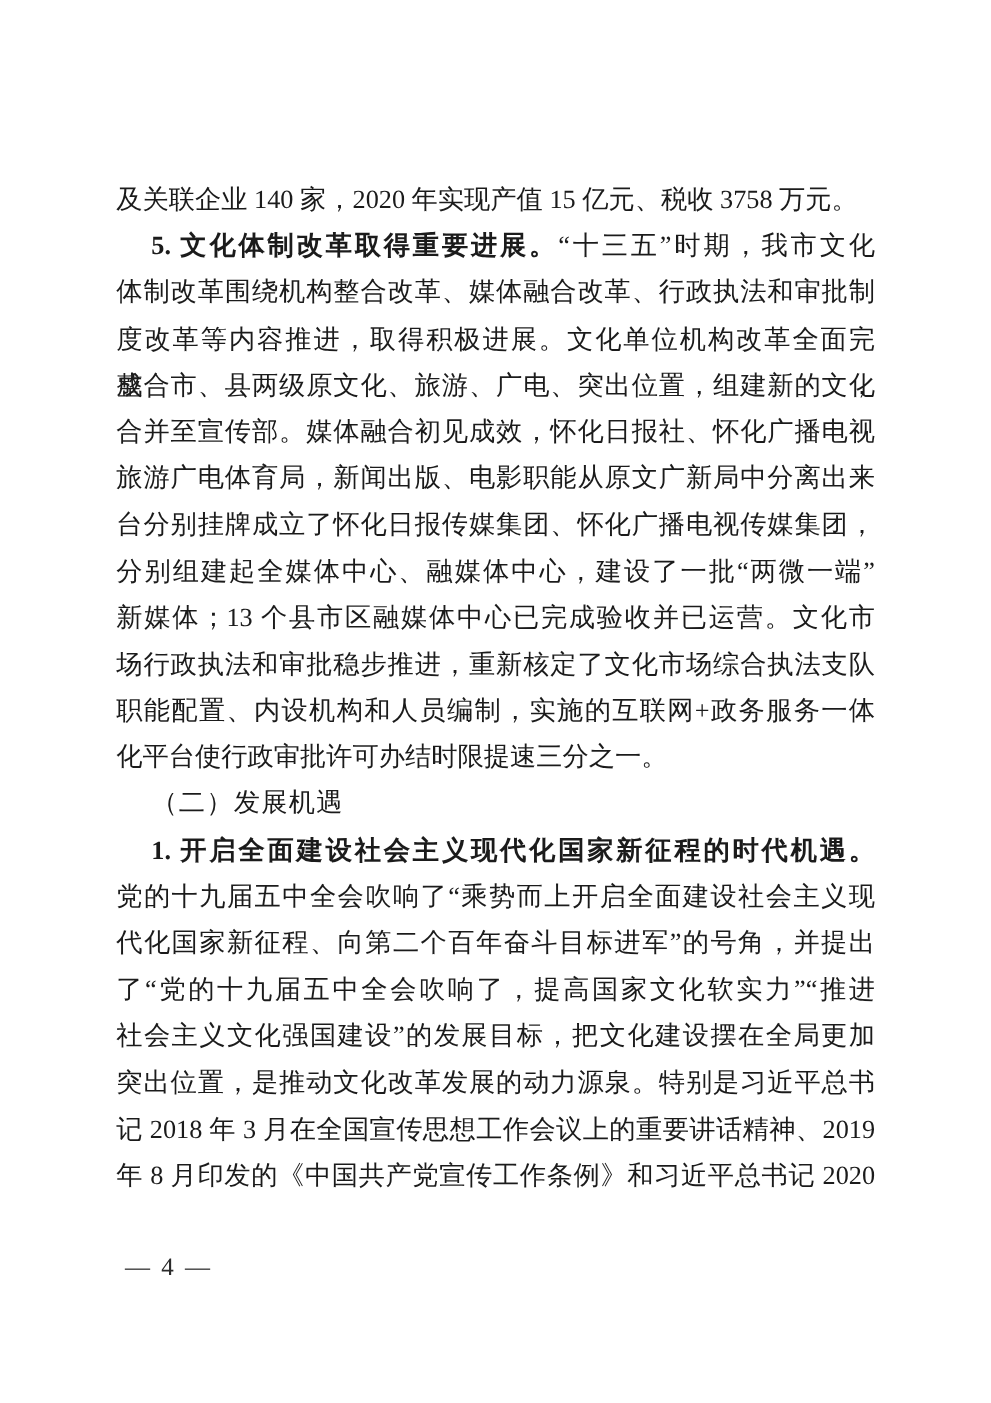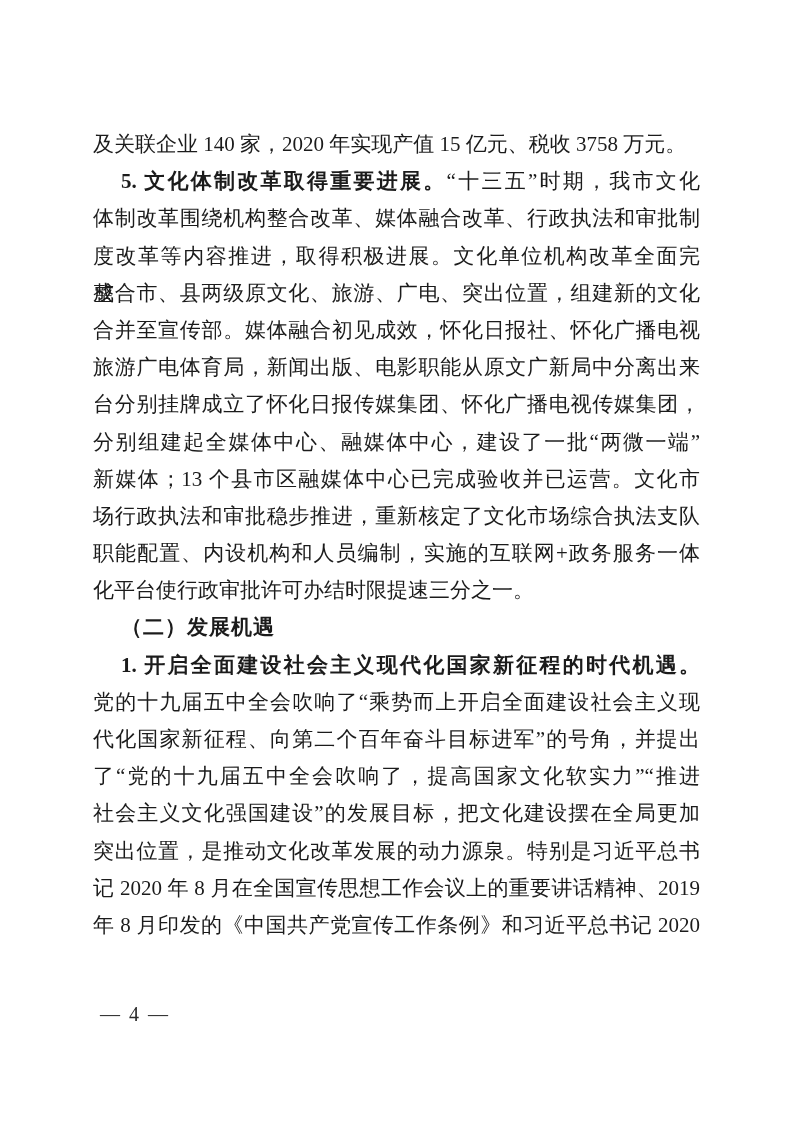--- a/index.html
+++ b/index.html
@@ -9,38 +9,38 @@
     width: 793px;
     height: 1122px;
     background: #ffffff;
     overflow: hidden;
     font-family: "Liberation Serif", "DejaVu Serif", serif;
     color: #1b1b1b;
   }
   .textblock {
     position: absolute;
     left: 93px;
-    top: 126px;
+    top: 141px;
     width: 607px;
     font-size: 21px;
     line-height: 37.2px;
   }
   .ln {
     height: 37.2px;
     text-align: justify;
     text-align-last: justify;
   }
   .ln-end {
     text-align: left;
     text-align-last: left;
   }
   .ind { text-indent: 28px; }
   .bold { font-weight: bold; }
   .heading {
-    font-weight: bold;
+    font-weight: normal;
     letter-spacing: 1px;
   }
   .pagenum {
     position: absolute;
     left: 100px;
     top: 1001px;
     font-size: 20px;
     line-height: 26px;
     color: #2a2a2a;
     letter-spacing: 2px;
@@ -112,21 +112,21 @@
     <div class="ln">
       <span>了“党的十九届五中全会吹响了，提高国家文化软实力”“推进</span>
     </div>
     <div class="ln">
       <span>社会主义文化强国建设”的发展目标，把文化建设摆在全局更加</span>
     </div>
     <div class="ln">
       <span>突出位置，是推动文化改革发展的动力源泉。特别是习近平总书</span>
     </div>
     <div class="ln">
-      <span>记 2020 年 8 月在全国宣传思想工作会议上的重要讲话精神、2019</span>
+      <span>记 2018 年 3 月在全国宣传思想工作会议上的重要讲话精神、2019</span>
     </div>
     <div class="ln">
       <span>年 8 月印发的《中国共产党宣传工作条例》和习近平总书记 2020</span>
     </div>
 
   </div>
 
   <div class="pagenum">— 4 —</div>
 </div>
 

